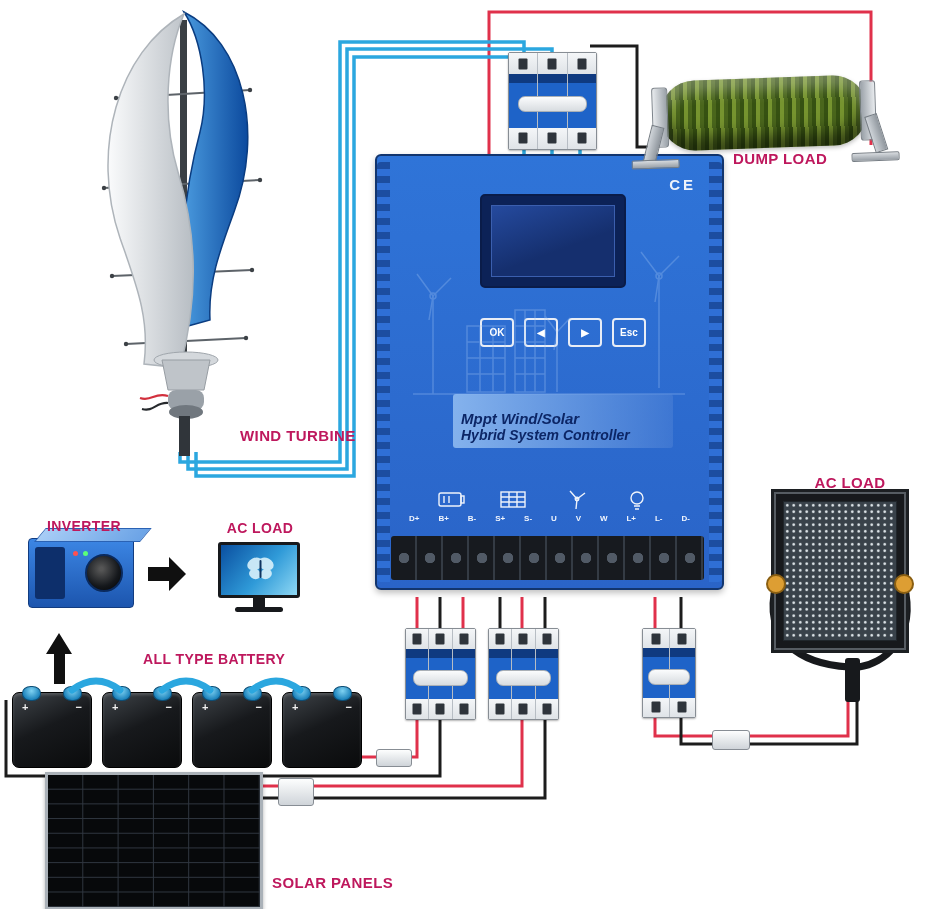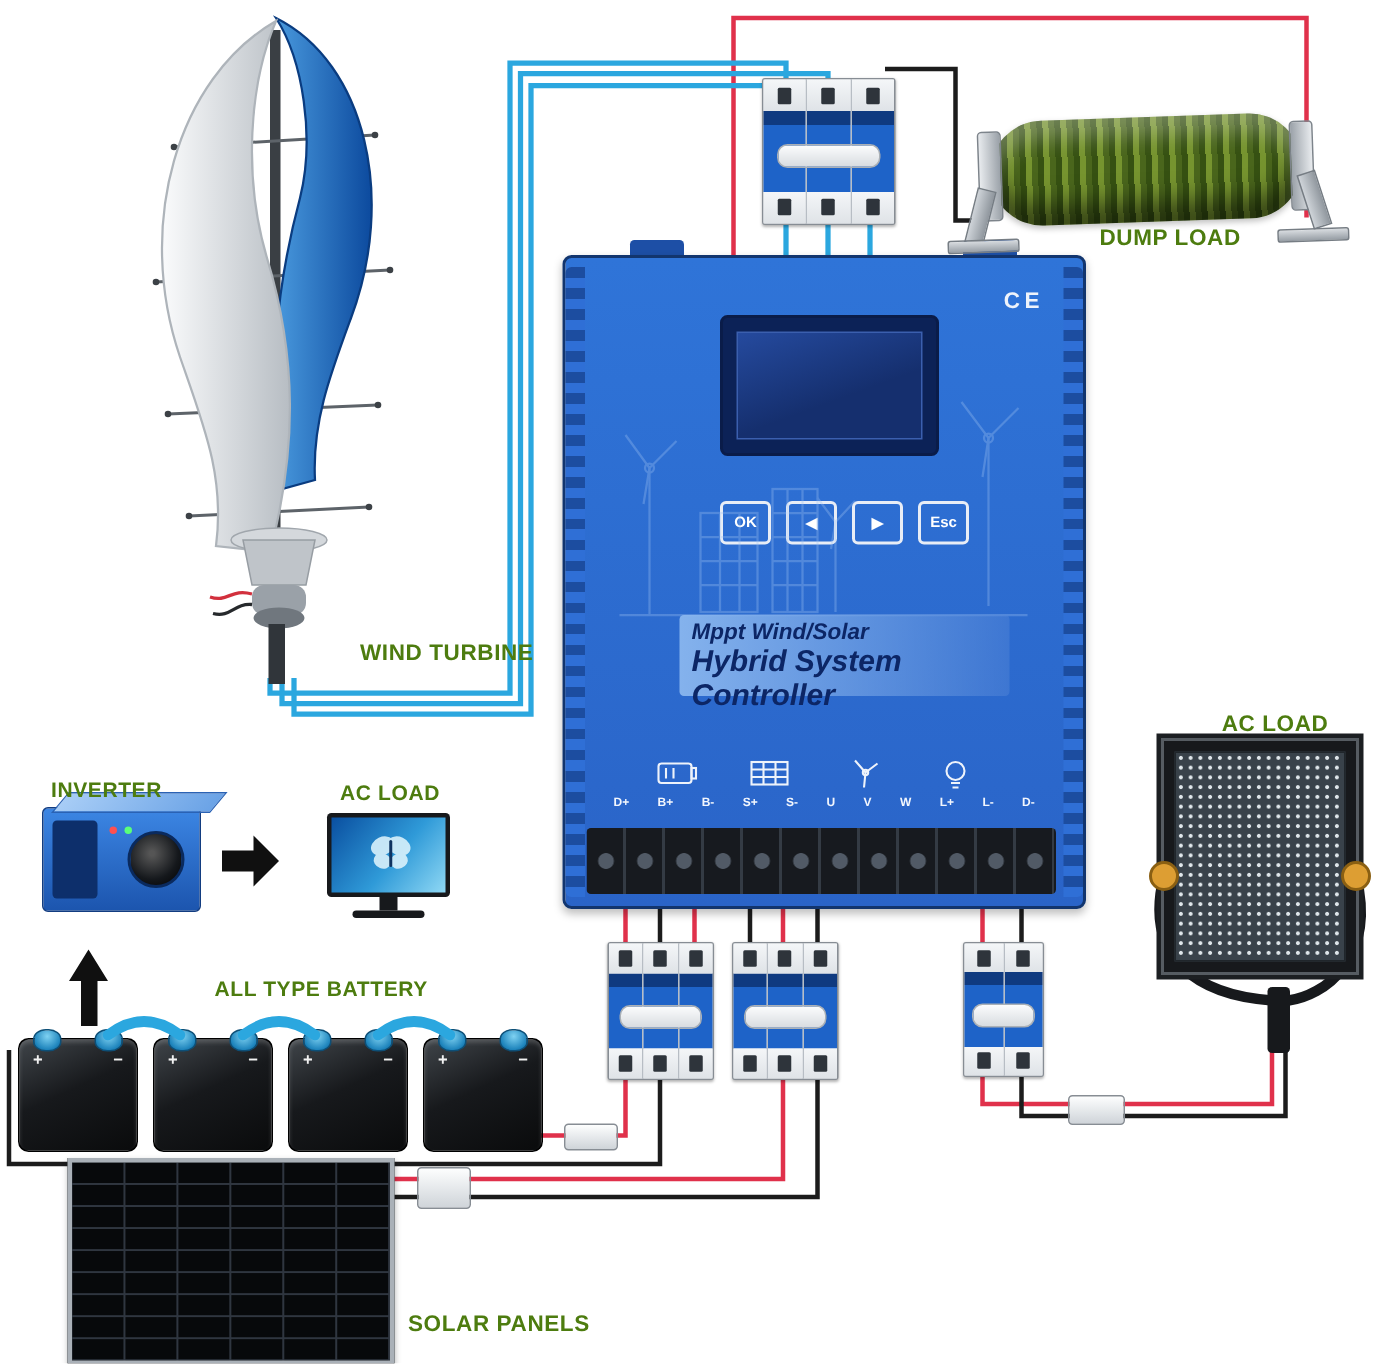--- a/index.html
+++ b/index.html
@@ -5,21 +5,21 @@
   html,body{margin:0;padding:0;background:#fff;font-family:"Liberation Sans",sans-serif;}
   #stage{position:relative;width:933px;height:909px;background:#fff;overflow:hidden;}
   .layer{position:absolute;left:0;top:0;pointer-events:none;}
 
   
   .wr{stroke:#e0314b;stroke-width:3;fill:none;}
   .wk{stroke:#1c1c1c;stroke-width:3;fill:none;}
   .wb{stroke:#2ba7df;stroke-width:3.5;fill:none;}
 
   
-  .lbl{position:absolute;font-weight:bold;color:#4d7c0f;letter-spacing:.4px;white-space:nowrap;font-size:15px;}
+  .lbl{position:absolute;font-weight:bold;color:#be185d;letter-spacing:.4px;white-space:nowrap;font-size:15px;}
 
   
   .brk{position:absolute;display:flex;background:#eef1f4;border:1px solid #878d94;border-radius:2px;box-shadow:0 1px 2px rgba(0,0,0,.3);}
   .pole{position:relative;flex:1;display:flex;flex-direction:column;border-right:1px solid #b7bdc4;}
   .pole:last-child{border-right:none;}
   .pt,.pb{height:22%;background:linear-gradient(180deg,#f4f6f8,#dfe3e7);position:relative;}
   .pt::after,.pb::after{content:"";position:absolute;left:50%;top:50%;transform:translate(-50%,-50%);width:9px;height:11px;background:#2e343b;border-radius:1px;}
   .pm{flex:1;background:linear-gradient(180deg,#0f3a80 0 9px,#1e63c8 9px);}
   .brk::after{content:"";position:absolute;left:10%;right:10%;top:45%;height:14px;background:linear-gradient(180deg,#fbfcfd,#d8dce0);border:1px solid #aab0b6;border-radius:7px;z-index:2;}
 
@@ -30,33 +30,33 @@
   .cap{position:absolute;top:6px;width:14px;height:58px;background:linear-gradient(90deg,#e8ebee,#9aa1a8);border:1px solid #7d848b;border-radius:3px;}
   .cap.l{left:-8px;}.cap.r{right:-8px;background:linear-gradient(270deg,#e8ebee,#9aa1a8);}
   .bracket{position:absolute;width:11px;height:36px;background:linear-gradient(90deg,#cfd4d9,#8f969d);border:1px solid #767d84;}
   .bracket.l{left:-14px;top:44px;transform:rotate(16deg);}
   .bracket.r{right:-14px;top:40px;transform:rotate(-16deg);}
   .foot{position:absolute;width:46px;height:7px;background:linear-gradient(180deg,#d7dbdf,#979ea5);border:1px solid #767d84;border-radius:2px;top:78px;}
   .foot.l{left:-30px;}.foot.r{right:-30px;}
 
   
   .tabm{position:absolute;width:36px;height:16px;background:#1d4fa6;border-radius:3px;}
-  .ctrl{position:absolute;left:375px;top:170px;width:345px;height:432px;background:linear-gradient(180deg,#2f74d8,#2a64c8);
+  .ctrl{position:absolute;left:375px;top:154px;width:345px;height:432px;background:linear-gradient(180deg,#2f74d8,#2a64c8);
     border:2px solid #12356e;border-radius:6px;box-shadow:0 3px 6px rgba(0,0,0,.25);}
   .fins{position:absolute;top:6px;bottom:6px;width:13px;background:repeating-linear-gradient(180deg,#1c4da0 0 7px,#2f6fd6 7px 14px);}
   .fins.l{left:0;border-radius:4px 0 0 4px;}
   .fins.r{right:0;border-radius:0 4px 4px 0;}
   .lcd{position:absolute;left:103px;top:38px;width:142px;height:90px;background:#0c2257;border:2px solid #0a1c49;border-radius:5px;}
   .lcd-screen{position:absolute;inset:9px;background:linear-gradient(160deg,#254a9e,#152f6e 60%);border:1px solid #3b5fae;}
   .ce{position:absolute;right:26px;top:20px;color:#eef3fb;font-size:15px;letter-spacing:3px;font-weight:600;}
   .btnrow{position:absolute;left:103px;top:162px;display:flex;gap:10px;}
   .cbtn{width:30px;height:25px;border:2px solid #e8edf6;border-radius:4px;color:#fff;font-size:10px;font-weight:bold;display:flex;align-items:center;justify-content:center;text-align:center;}
-  .plate{position:absolute;left:76px;top:238px;width:220px;height:54px;background:linear-gradient(90deg,rgba(142,186,240,.9),rgba(84,134,215,.45));border-radius:3px;padding:3px 8px;box-sizing:border-box;color:#0c2666;font-style:italic;}
+  .plate{position:absolute;left:76px;top:238px;width:220px;height:54px;background:linear-gradient(90deg,rgba(142,186,240,.9),rgba(84,134,215,.45));border-radius:3px;padding:16px 8px;box-sizing:border-box;color:#0c2666;font-style:italic;}
   .plate .t1{font-size:15px;font-weight:800;}
-  .plate .t2{font-size:20px;font-weight:800;font-style:italic;}
+  .plate .t2{font-size:14px;font-weight:800;font-style:italic;}
   .notes{position:absolute;left:92px;top:290px;font-size:7.5px;color:#dfe9fa;line-height:1.45;}
   .notes span{display:block;}
   .termrow{position:absolute;left:32px;right:32px;top:358px;display:flex;justify-content:space-between;font-size:8px;font-weight:bold;color:#f2f6fd;}
   .tblock{position:absolute;left:14px;top:380px;width:313px;height:44px;background-color:#171a1f;border-radius:3px;
     background-image:repeating-linear-gradient(90deg,transparent 0 24px,#343b44 24px 26px),radial-gradient(circle,#515a66 5px,transparent 5.5px);
     background-size:auto,26px 44px;}
 
   
   .inverter{position:absolute;left:28px;top:538px;width:104px;height:68px;background:linear-gradient(180deg,#3c86e4,#1c55ae);border:1px solid #123c80;border-radius:4px;}
   .inverter::before{content:"";position:absolute;left:5px;top:-11px;width:100%;height:12px;background:linear-gradient(90deg,#a8cdf6,#6ba3e6);transform:skewX(-40deg);transform-origin:0 100%;border:1px solid #2a62b4;}
@@ -398,19 +398,19 @@
       <path d="M252,690 Q276,672 300,690"></path>
     </g>
     <g>
       <circle cx="776" cy="584" r="9" fill="#dd9e33" stroke="#8a5f12" stroke-width="2"></circle>
       <circle cx="904" cy="584" r="9" fill="#dd9e33" stroke="#8a5f12" stroke-width="2"></circle>
     </g>
   </svg>
 
   <div class="lbl" style="left:200px;top:427px;margin-left:40px;">WIND TURBINE</div>
   <div class="lbl" style="left:733px;top:150px;">DUMP LOAD</div>
-  <div class="lbl" style="left:34px;top:518px;width:100px;text-align:left;font-size:14px;">INVERTER</div>
+  <div class="lbl" style="left:34px;top:518px;width:100px;text-align:center;font-size:14px;">INVERTER</div>
   <div class="lbl" style="left:220px;top:520px;width:80px;text-align:center;font-size:14px;">AC LOAD</div>
   <div class="lbl" style="left:143px;top:651px;font-size:14px;">ALL TYPE BATTERY</div>
   <div class="lbl" style="left:272px;top:874px;">SOLAR PANELS</div>
   <div class="lbl" style="left:806px;top:474px;width:88px;text-align:center;">AC LOAD</div>
 
 </div>
 
 </body></html>

